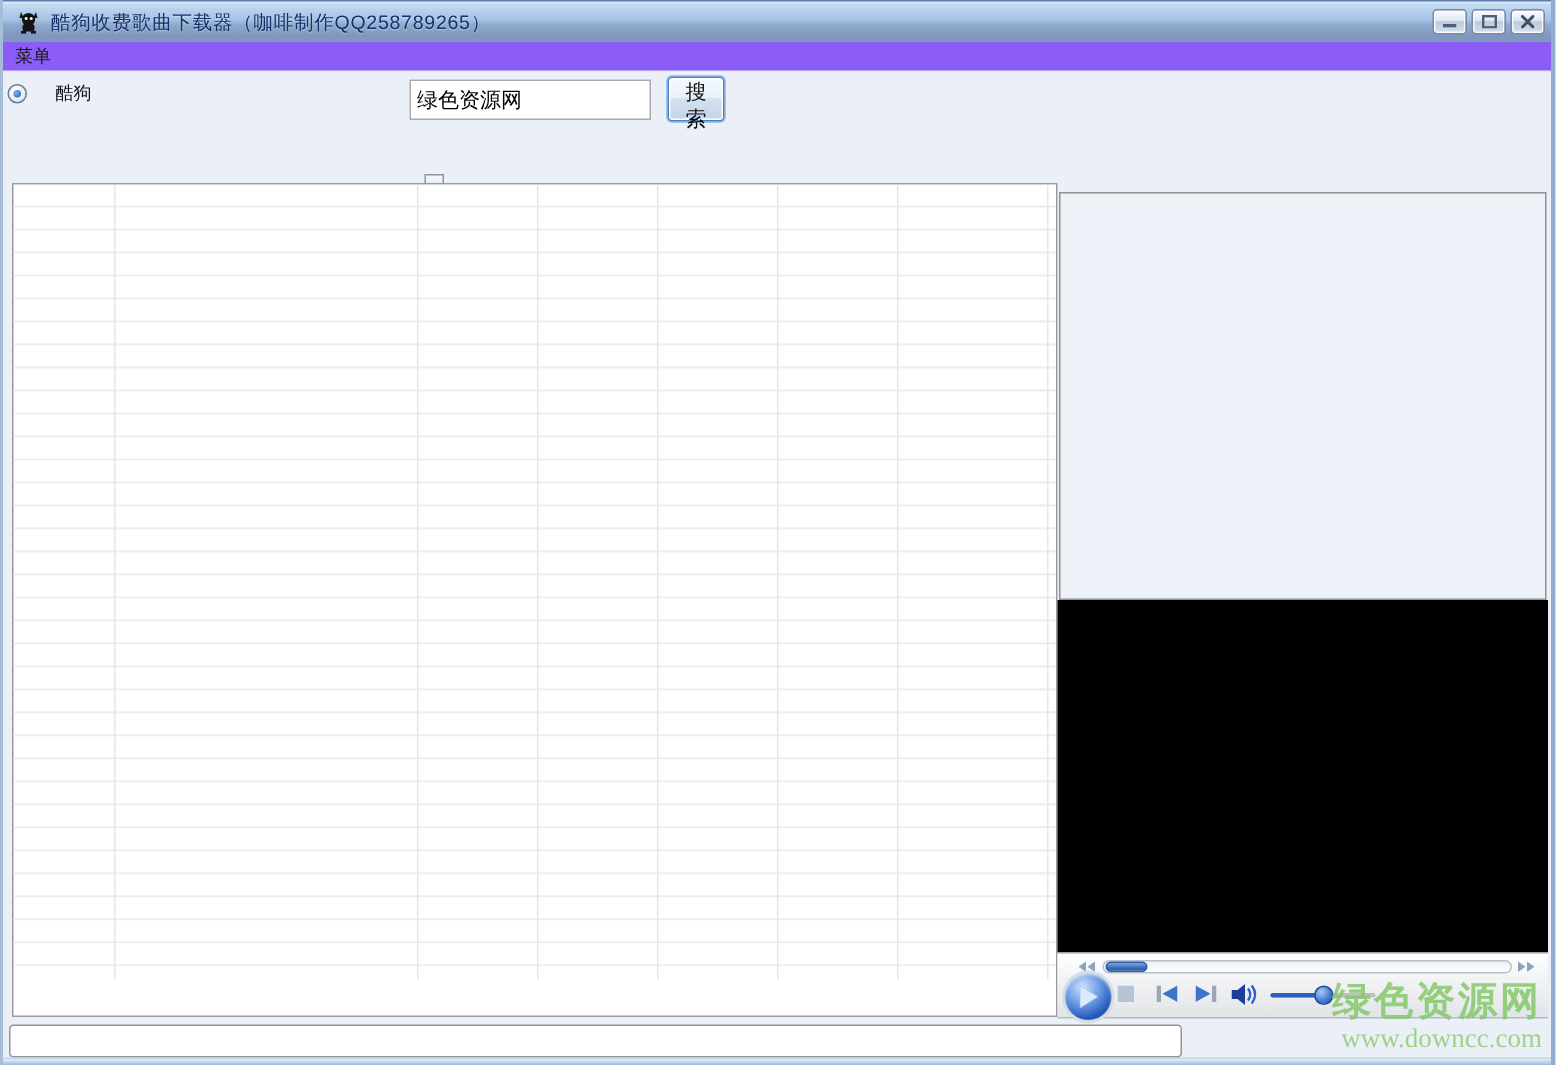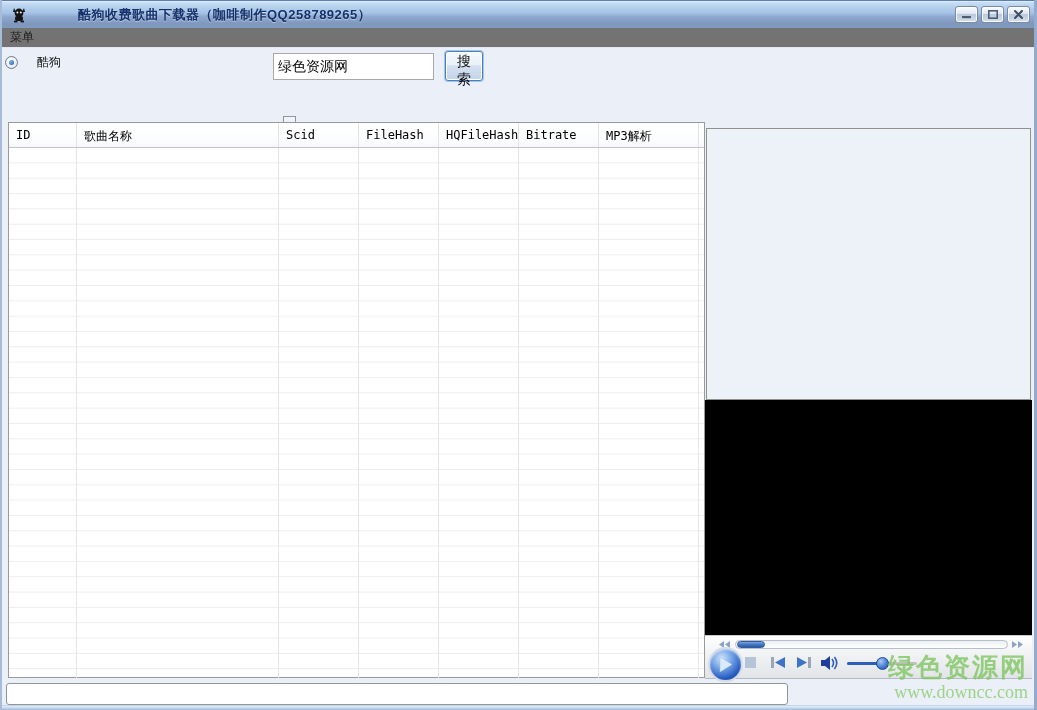--- a/index.html
+++ b/index.html
@@ -7,30 +7,30 @@
   body{font-family:"Liberation Sans","DejaVu Sans",sans-serif;}
 
   .window{position:relative;width:1037px;height:710px;background:#ebf0f8;overflow:hidden;
     border-left:2px solid #a7bcd9;border-right:3px solid #93abce;}
 
   
   .titlebar{position:absolute;left:0;top:0;right:0;height:28px;
     background:linear-gradient(to bottom,#cfe3f7 0%,#b9d4ee 18%,#a5c2e6 45%,#8fa9cd 58%,#7f97bd 85%,#8099c0 100%);
     border-top:1px solid #5c7fb0;box-shadow:inset 0 1px 0 #dceafa;display:flex;align-items:center;}
   .app-icon{width:18px;height:18px;margin:0 6px 0 8px;flex:0 0 auto;}
-  .title-text{font-size:13px;font-weight:bold;color:#16306b;letter-spacing:.5px;
-    text-shadow:0 1px 1px rgba(255,255,255,.45);white-space:nowrap;margin-left:44px;}
+  .title-text{font-size:13px;font-weight:normal;color:#16306b;letter-spacing:.5px;
+    text-shadow:0 1px 1px rgba(255,255,255,.45);white-space:nowrap;}
   .win-controls{position:absolute;right:4px;top:5px;display:flex;gap:3px;}
   .win-btn{width:23px;height:17px;border:1px solid #7a8aa3;border-radius:3px;padding:0;
     background:linear-gradient(to bottom,#fdfeff 0%,#dde6f1 45%,#bccadd 50%,#d5dfeb 100%);
     box-shadow:inset 0 0 0 1px rgba(255,255,255,.8);display:flex;align-items:center;justify-content:center;cursor:default;}
   .win-btn svg{display:block;}
 
   
-  .menubar{position:absolute;left:0;top:28px;right:0;height:20px;background:#737373;
+  .menubar{position:absolute;left:0;top:28px;right:0;height:20px;background:#8b5cf6;
     border-bottom:1px solid #e2e7f0;display:flex;align-items:center;}
   .menu-item{font-size:12px;color:#1b1b1b;padding:2px 8px;}
 
   
   .content{position:absolute;left:0;top:48px;right:0;bottom:5px;background:#ebf0f8;}
 
   .radio-wrap{position:absolute;left:3px;top:6px;display:flex;align-items:center;gap:19px;}
   .radio-circle{width:13px;height:13px;border-radius:50%;border:1px solid #6a7a92;
     background:radial-gradient(circle at 40% 35%,#ffffff 0%,#e9eef4 60%,#cfd8e4 100%);position:relative;}
   .radio-circle::after{content:"";position:absolute;left:3px;top:3px;width:5px;height:5px;border-radius:50%;
@@ -146,29 +146,20 @@
 
     <input class="search-input" type="text" value="绿色资源网" style="">
     <button class="search-btn">搜索</button>
 
     <div class="checkbox-wrap">
       <span class="checkbox-box"></span>
       <span class="checkbox-label">连续解析</span>
     </div>
 
     <div class="table">
-      <div class="thead">
-        <div class="th w-id">ID</div>
-        <div class="th w-name">歌曲名称</div>
-        <div class="th w-scid">Scid</div>
-        <div class="th w-fh">FileHash</div>
-        <div class="th w-hq">HQFileHash</div>
-        <div class="th w-br">Bitrate</div>
-        <div class="th w-mp3">MP3解析</div>
-      </div>
       <div class="tbody">
         <div class="colgrid">
           <div class="w-id"></div>
             <div class="w-name"></div>
             <div class="w-scid"></div>
           <div class="w-fh"></div>
             <div class="w-hq"></div>
             <div class="w-br"></div>
             <div class="w-mp3"></div>
         </div>

